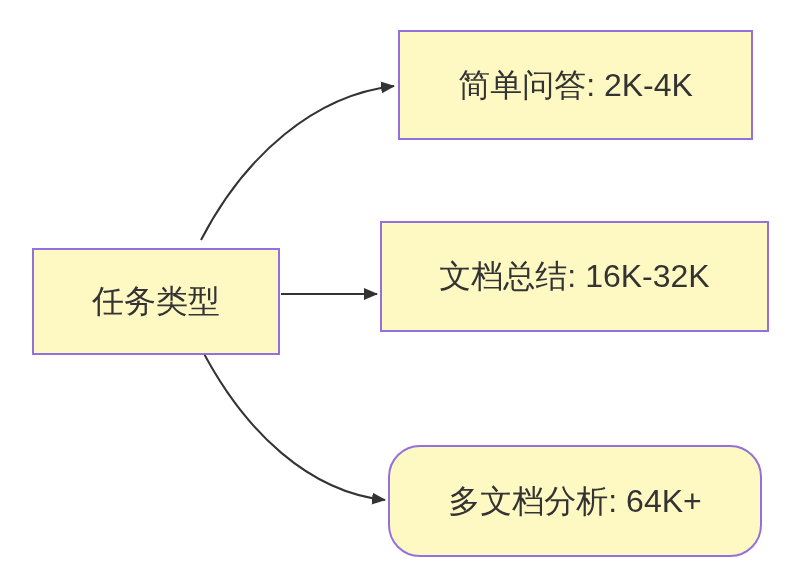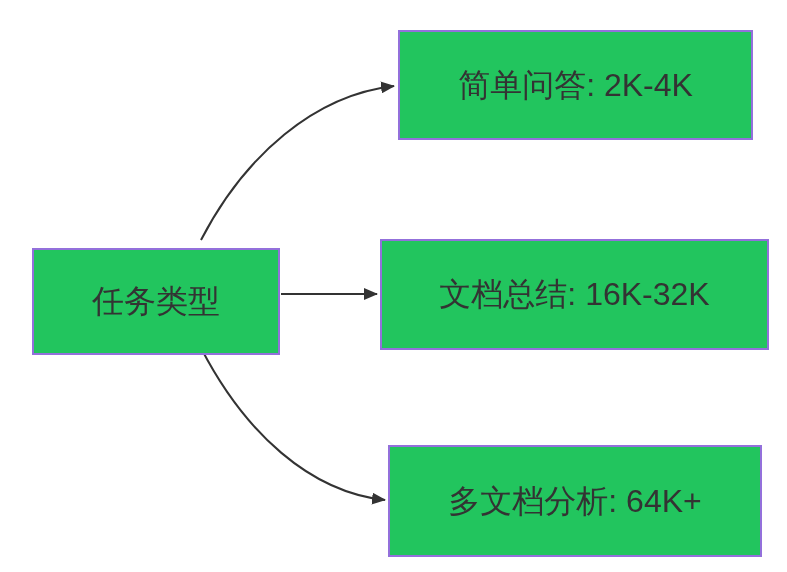--- a/index.html
+++ b/index.html
@@ -24,35 +24,35 @@
     pointer-events: none;
   }
   .edge {
     fill: none;
     stroke: #333333;
     stroke-width: 2px;
   }
   .node {
     position: absolute;
     box-sizing: border-box;
-    background: #22c55e;
+    background: #fef9c3;
     border: 2px solid #9370DB;
     display: flex;
     align-items: center;
     justify-content: center;
     color: #333333;
     font-size: 32px;
     line-height: 1.2;
     text-align: center;
     white-space: nowrap;
   }
   .node-root    { left: 32px;  top: 248px; width: 248px; height: 107px; }
   .node-top     { left: 398px; top: 30px;  width: 355px; height: 110px; }
-  .node-middle  { left: 380px; top: 239px; width: 389px; height: 111px; }
-  .node-bottom  { left: 388px; top: 445px; width: 374px; height: 112px; }
+  .node-middle  { left: 380px; top: 221px; width: 389px; height: 111px; }
+  .node-bottom  { left: 388px; top: 445px; width: 374px; height: 112px; border-radius: 32px; }
 </style>
 </head>
 <body>
 
 <div class="canvas">
 
   <svg class="edge-layer" viewBox="0 0 787 572" xmlns="http://www.w3.org/2000/svg" aria-hidden="true">
     <defs>
       <marker id="arrowhead" markerUnits="userSpaceOnUse" viewBox="0 0 14 12" markerWidth="14" markerHeight="12" refX="13" refY="6" orient="auto">
         <path d="M0,0 L14,6 L0,12 Z" fill="#333333"></path>

